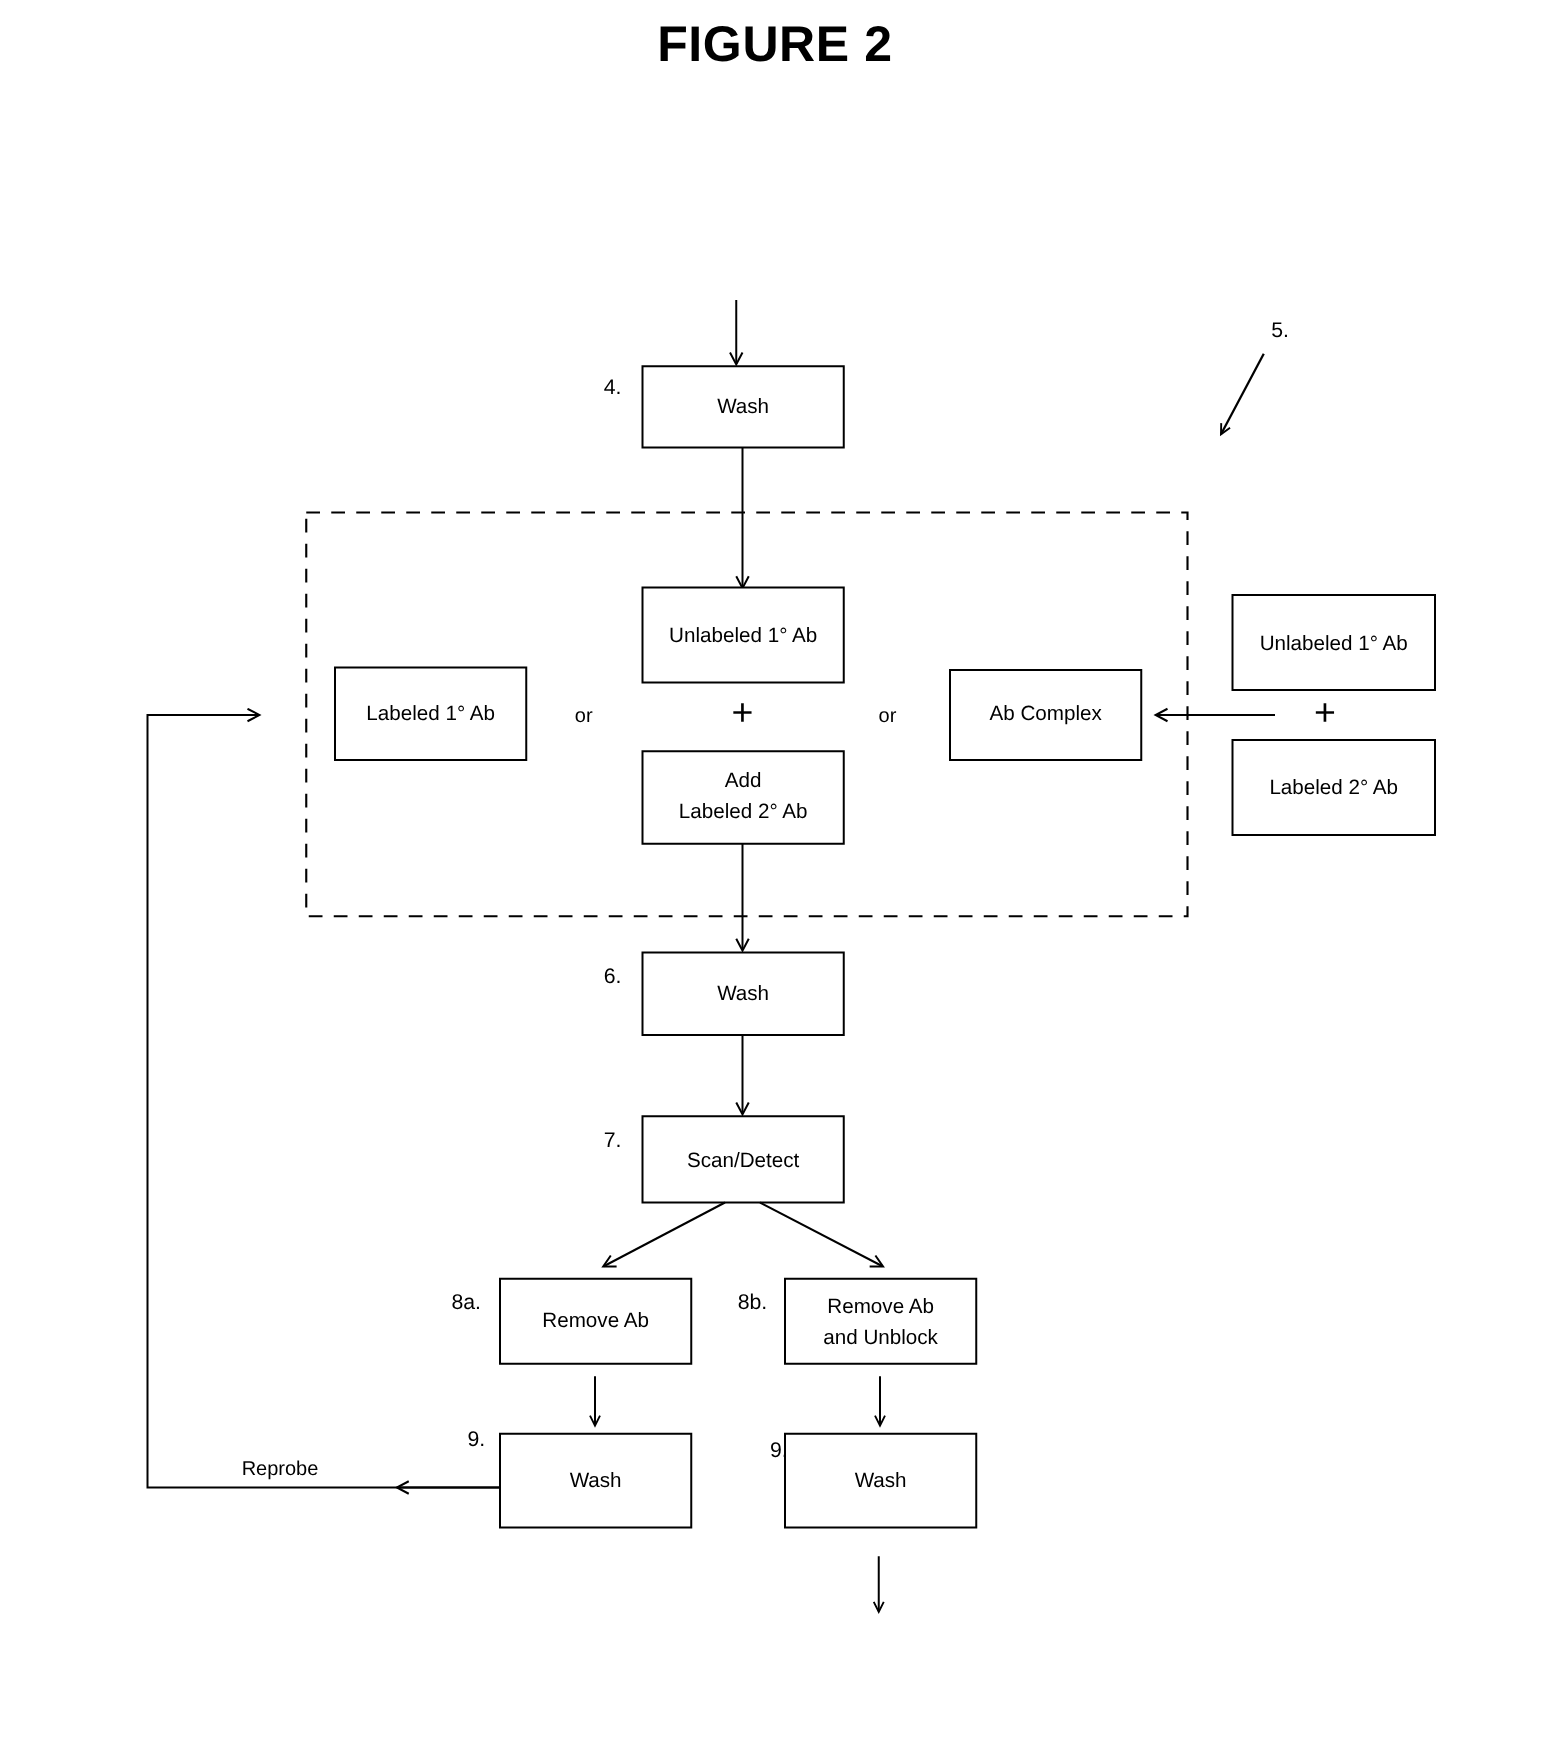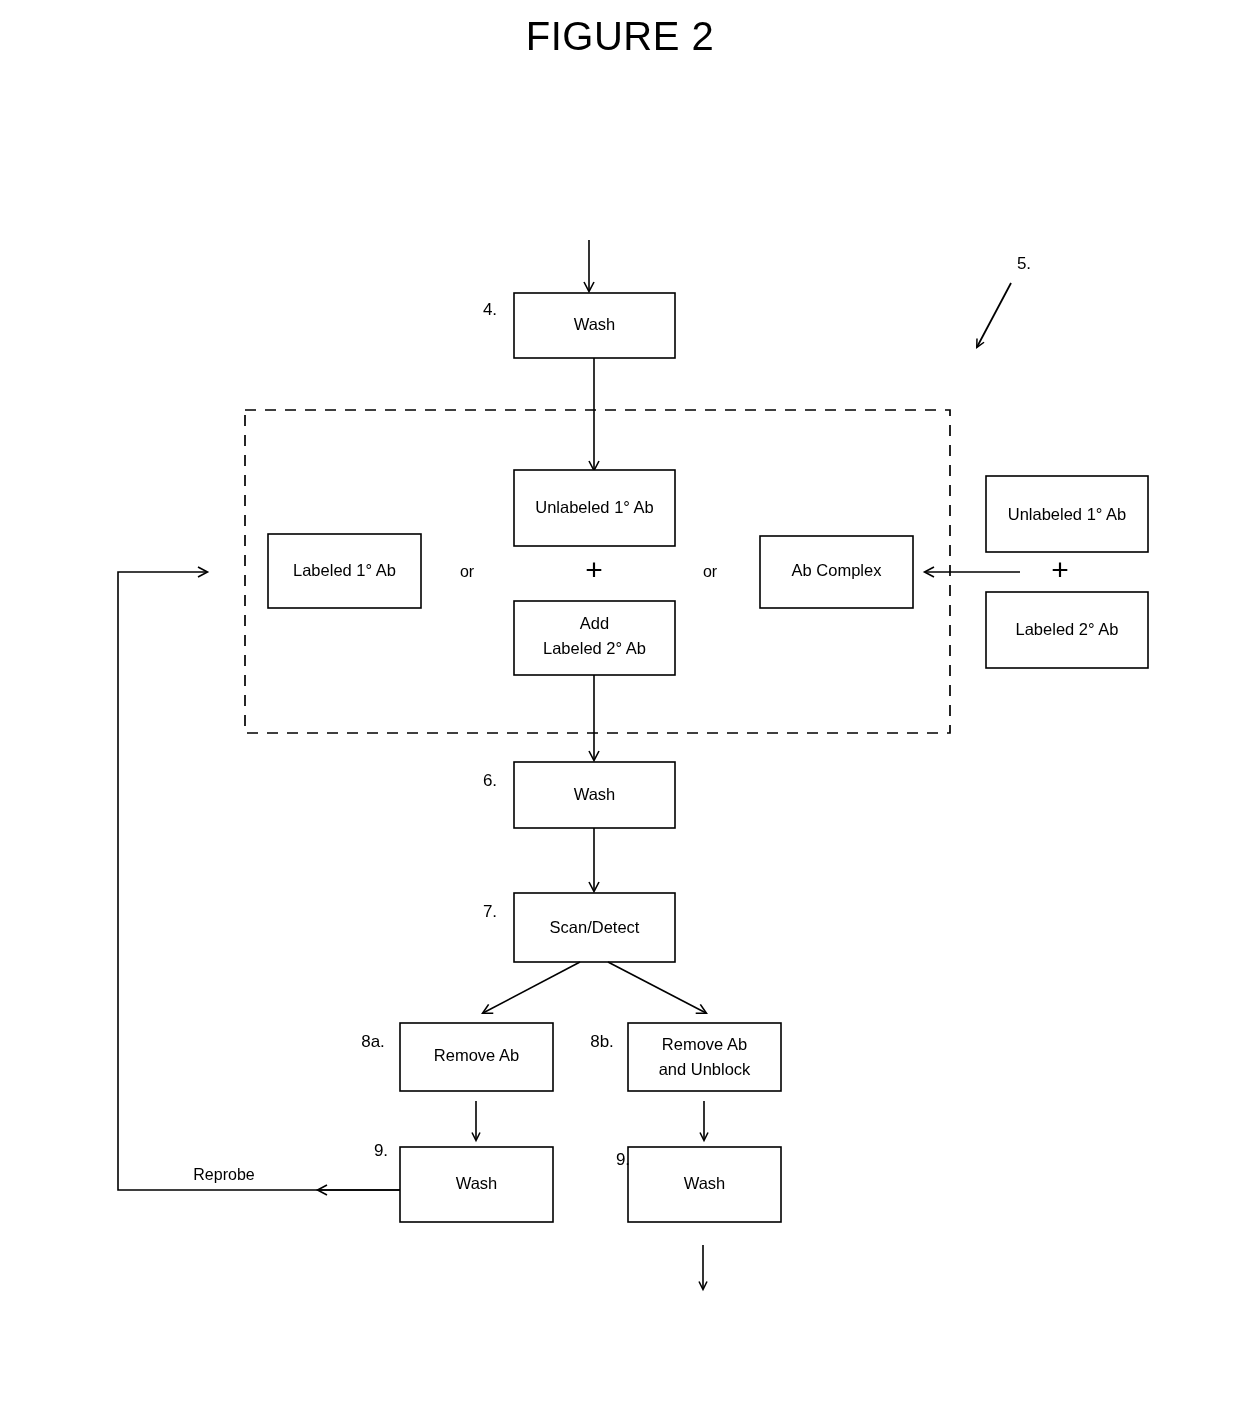--- a/index.html
+++ b/index.html
@@ -15,21 +15,21 @@
     color: #000000;
     overflow: hidden;
   }
   #figure-title {
     position: absolute;
     top: 14px;
     left: 0;
     width: 1240px;
     text-align: center;
     font-size: 40px;
-    font-weight: normal;
+    font-weight: bold;
     letter-spacing: 0.5px;
     font-family: "Liberation Sans", sans-serif;
   }
   #diagram-canvas {
     position: absolute;
     top: 0;
     left: 0;
   }
   .node-text {
     font-family: "Liberation Sans", sans-serif;

